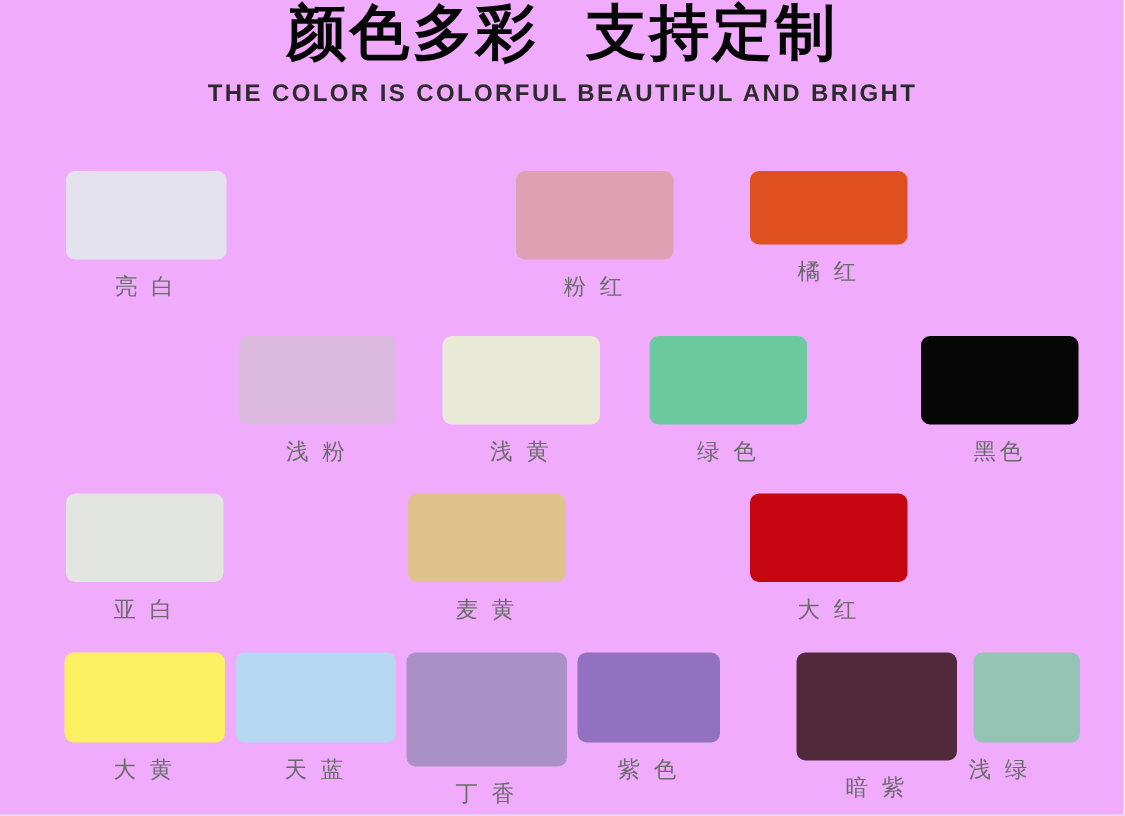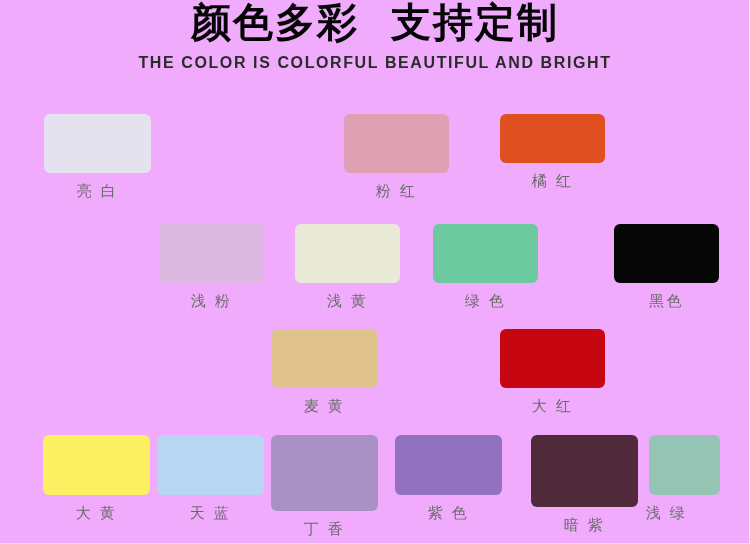--- a/index.html
+++ b/index.html
@@ -116,41 +116,45 @@
         <div class="swatch-label">浅 黄</div>
       </div>
       <div class="swatch" style="left: 433px; top: 224px; width: 105px; height: 59px;">
         <div class="chip" style="background: rgb(109, 201, 159);"></div>
         <div class="swatch-label">绿 色</div>
       </div>
       <div class="swatch" style="left: 614px; top: 224px; width: 105px; height: 59px;">
         <div class="chip" style="background: rgb(6, 6, 6);"></div>
         <div class="swatch-label">黑色</div>
       </div>
+      <div class="swatch" style="left: 44px; top: 329px; width: 105px; height: 59px;">
+        <div class="chip" style="background: rgb(227, 229, 225);"></div>
+        <div class="swatch-label">亚 白</div>
+      </div>
       <div class="swatch" style="left: 272px; top: 329px; width: 105px; height: 59px;">
         <div class="chip" style="background: rgb(224, 194, 140);"></div>
         <div class="swatch-label">麦 黄</div>
       </div>
       <div class="swatch" style="left: 500px; top: 329px; width: 105px; height: 59px;">
         <div class="chip" style="background: rgb(198, 6, 16);"></div>
         <div class="swatch-label">大 红</div>
       </div>
       <div class="swatch" style="left: 43px; top: 435px; width: 107px; height: 60px;">
         <div class="chip" style="background: rgb(251, 239, 98);"></div>
         <div class="swatch-label">大 黄</div>
       </div>
       <div class="swatch" style="left: 157px; top: 435px; width: 107px; height: 60px;">
         <div class="chip" style="background: rgb(182, 214, 242);"></div>
         <div class="swatch-label">天 蓝</div>
       </div>
       <div class="swatch" style="left: 271px; top: 435px; width: 107px; height: 76px;">
         <div class="chip" style="background: rgb(170, 145, 197);"></div>
         <div class="swatch-label">丁 香</div>
       </div>
-      <div class="swatch" style="left: 395px; top: 435px; width: 107px; height: 60px;">
+      <div class="swatch" style="left: 385px; top: 435px; width: 95px; height: 60px;">
         <div class="chip" style="background: rgb(145, 113, 192);"></div>
         <div class="swatch-label">紫 色</div>
       </div>
       <div class="swatch" style="left: 499px; top: 435px; width: 107px; height: 72px; margin-left: 32px;">
         <div class="chip" style="background: rgb(80, 41, 59);"></div>
         <div class="swatch-label">暗 紫</div>
       </div>
       <div class="swatch" style="left: 613px; top: 435px; width: 107px; height: 60px; padding-left: 36px;">
         <div class="chip" style="background: rgb(149, 196, 181);"></div>
         <div class="swatch-label">浅 绿</div>

